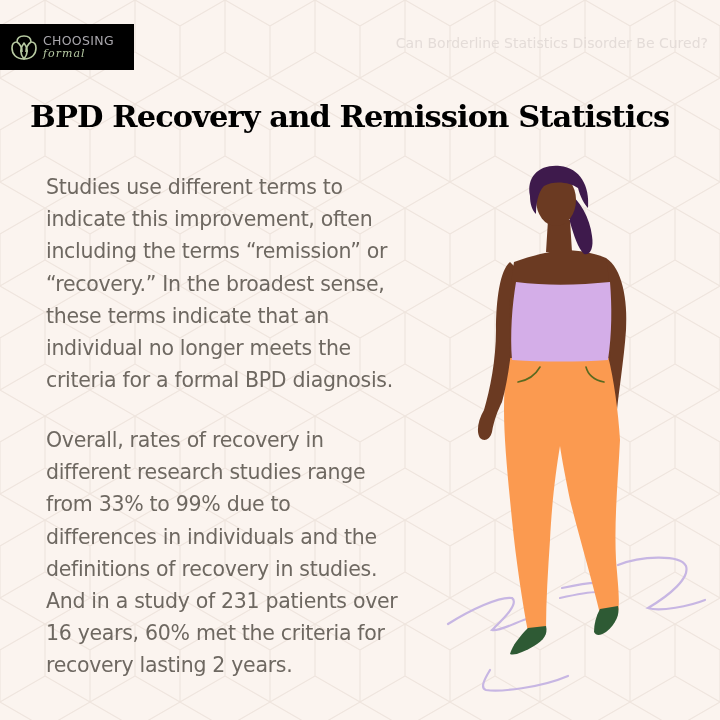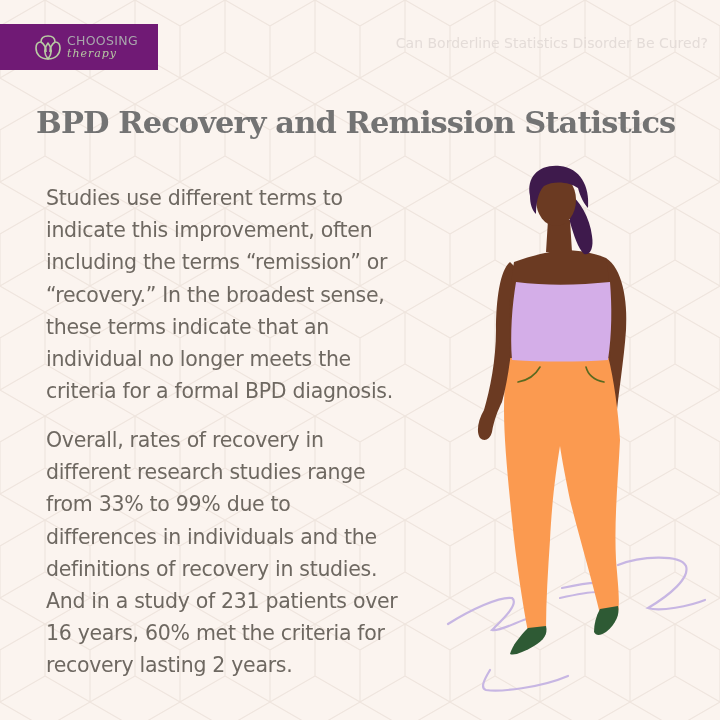--- a/index.html
+++ b/index.html
@@ -4,41 +4,41 @@
 <style>
   html, body { margin: 0; padding: 0; }
   body {
     width: 720px; height: 720px; overflow: hidden; position: relative;
     background: #fbf4ef;
     font-family: "DejaVu Sans", sans-serif;
   }
   .bg-pattern { position: absolute; inset: 0; z-index: 0; }
   .logo-box {
     position: absolute; left: 0; top: 24px; width: 134px; height: 46px;
-    background: #701a75; display: flex; align-items: center; z-index: 2; padding-left: 24px;
+    background: #000000; display: flex; align-items: center; z-index: 2;
   }
   .logo-mark { margin-left: 8px; width: 32px; height: 30px; }
   .logo-text { margin-left: 3px; display: flex; flex-direction: column; line-height: 1; }
   .logo-top { font-family: "DejaVu Sans", sans-serif; font-size: 12.5px; color: #a9a7ad; letter-spacing: 0.3px; }
   .logo-bottom { font-family: "DejaVu Serif", serif; font-style: italic; font-size: 11px; color: #b6c9a3; margin-top: 1px; letter-spacing: 1px; }
   .article-title {
     position: absolute; right: 12px; top: 35px; z-index: 2;
     font-family: "DejaVu Sans", sans-serif; font-size: 14px; color: #e4dcd8;
   }
   .main-heading {
-    position: absolute; left: 28px; top: 96px; z-index: 2; margin: 8px;
+    position: absolute; left: 28px; top: 96px; z-index: 2; margin: 2px;
     font-family: "DejaVu Serif", serif; font-weight: bold; font-size: 30.5px;
-    color: #737373; letter-spacing: -0.9px; white-space: nowrap;
+    color: #000000; letter-spacing: -0.9px; white-space: nowrap;
   }
   .body-para {
     position: absolute; left: 46px; z-index: 2; margin: 0;
     font-family: "DejaVu Sans", sans-serif; font-size: 20.5px; line-height: 32.2px;
     color: #6e6861; white-space: pre-line; letter-spacing: -0.3px;
   }
-  .para-1 { top: 182px; }
+  .para-1 { top: 171px; }
   .para-2 { top: 424px; }
   .figure { position: absolute; left: 440px; top: 160px; width: 280px; height: 560px; z-index: 1; }
 </style>
 </head>
 <body>
 
 <svg class="bg-pattern" width="720" height="720" viewBox="0 0 720 720">
   <defs>
     <pattern id="hex" width="90" height="104" patternUnits="userSpaceOnUse">
       <path d="M45 0 L90 26 L90 78 L45 104 L0 78 L0 26 Z M45 0 L45 52 M45 52 L0 78 M45 52 L90 78" fill="none" stroke="#efe5de" stroke-width="1.2"></path>
@@ -51,21 +51,21 @@
   <svg class="logo-mark" viewBox="0 0 32 30">
     <g fill="none" stroke="#b8cba3" stroke-width="1.6" stroke-linejoin="round">
       <path d="M16 27 C8 27 4 22 4 16 C4 12 6 10 9 10 C9 6 12 4 16 4 C20 4 23 6 23 10 C26 10 28 12 28 16 C28 22 24 27 16 27 Z"></path>
       <path d="M16 27 C12 22 12 16 16 11 C20 16 20 22 16 27 Z"></path>
       <path d="M9 10 C12 12 14 15 14 20"></path>
       <path d="M23 10 C20 12 18 15 18 20"></path>
     </g>
   </svg>
   <div class="logo-text">
     <span class="logo-top">CHOOSING</span>
-    <span class="logo-bottom">therapy</span>
+    <span class="logo-bottom">formal</span>
   </div>
 </div>
 
 <div class="article-title">Can Borderline Statistics Disorder Be Cured?</div>
 
 <h1 class="main-heading">BPD Recovery and Remission Statistics</h1>
 
 <p class="body-para para-1">Studies use different terms to
 indicate this improvement, often
 including the terms “remission” or

